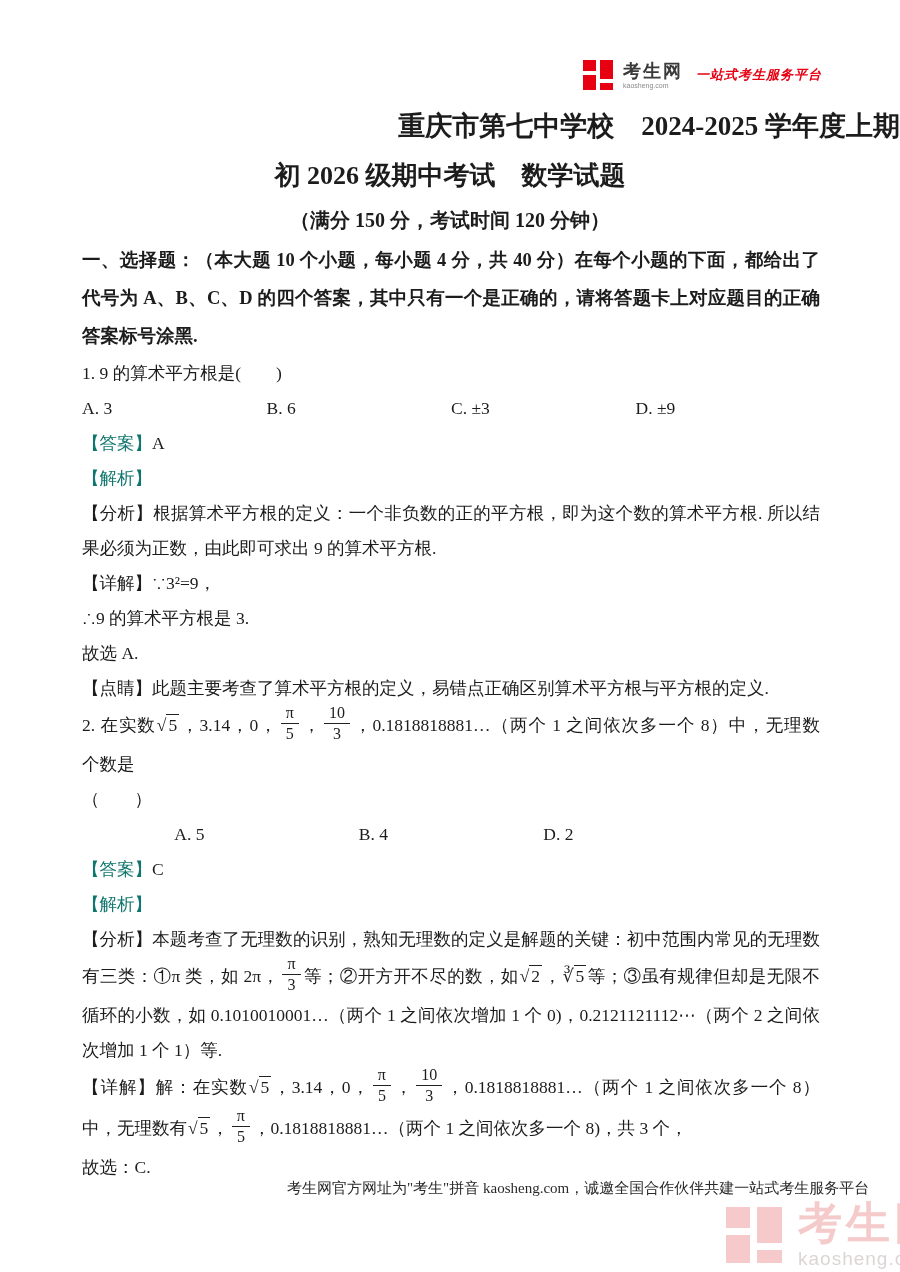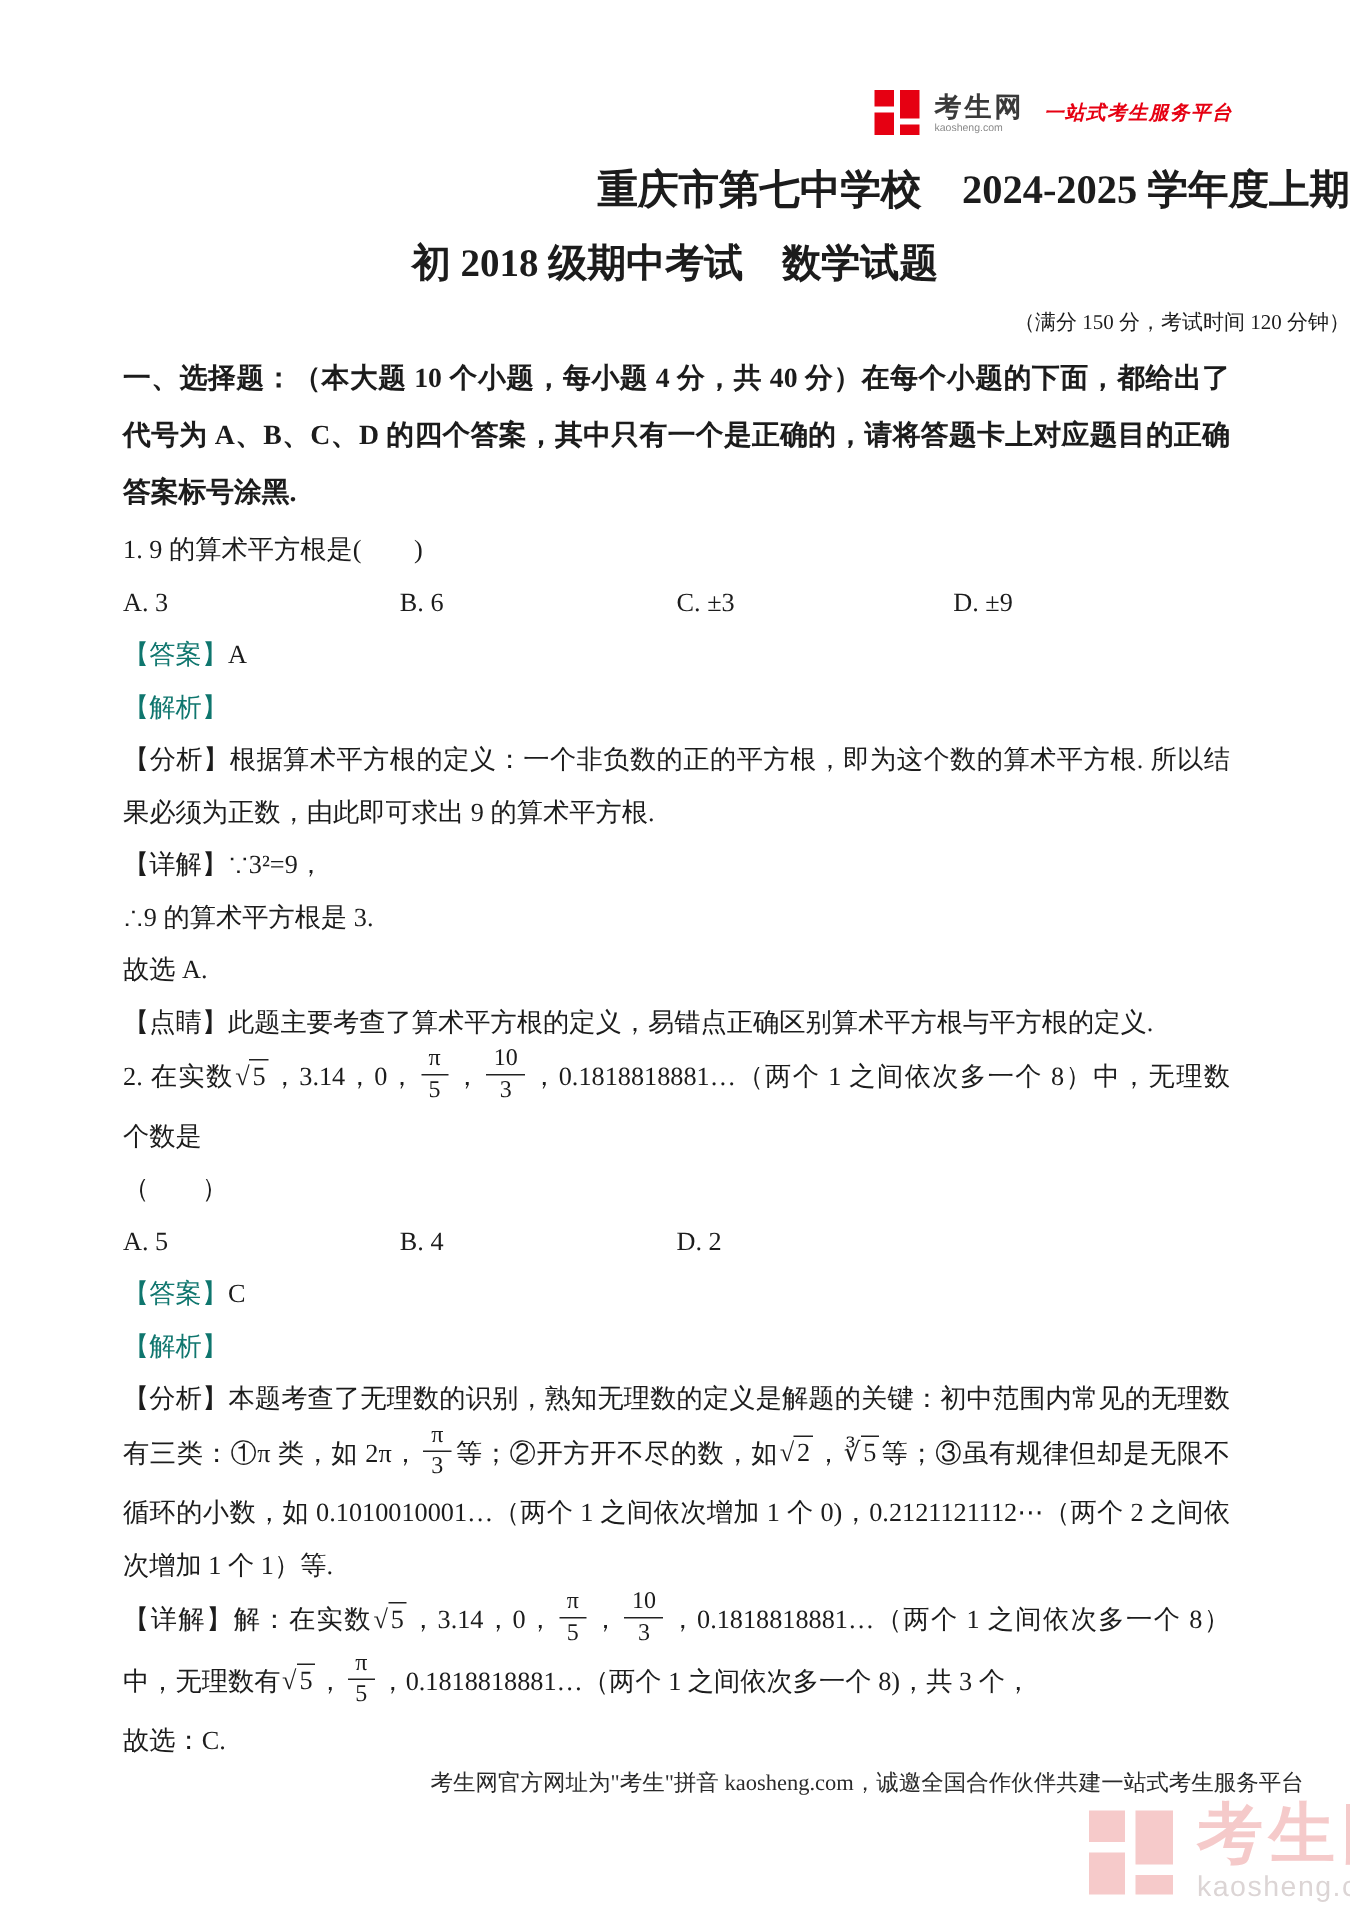--- a/index.html
+++ b/index.html
@@ -16,27 +16,27 @@
   .logo-mark .b4{left:17px;top:23px;width:13px;height:7px;}
   .logo-text{display:flex;flex-direction:column;line-height:1;}
   .logo-cn{font-size:18px;font-weight:bold;color:#3a3a3a;letter-spacing:2px;font-family:"Liberation Sans",sans-serif;}
   .logo-url{font-size:7px;color:#8a8a8a;margin-top:2px;font-family:"Liberation Sans",sans-serif;}
   .logo-tagline{font-size:13px;font-weight:bold;font-style:italic;color:#e60012;margin-left:6px;
                 font-family:"DejaVu Sans","Liberation Sans",sans-serif;letter-spacing:1px;}
 
   
   .title1{margin:112px 0 0;text-align:right;font-size:27px;font-weight:bold;line-height:1.1;}
   .title2{margin:20px 0 0;text-align:center;font-size:26px;font-weight:bold;line-height:1.1;}
-  .subtitle{margin:18px 0 0;text-align:right;font-size:14px;font-weight:normal;line-height:1.2;}
+  .subtitle{margin:18px 0 0;text-align:center;font-size:20px;font-weight:bold;line-height:1.2;}
 
   
   .content{margin:10px 80px 0 82px;}
   .section-heading{margin:0;font-size:18.5px;font-weight:bold;line-height:2.05;text-align:justify;}
   .para{margin:0;font-size:17.5px;line-height:2.0;text-align:justify;}
-  .options{display:flex;font-size:17.5px;line-height:2.0;}
+  .options{display:flex;font-size:17.5px;line-height:2.0;justify-content:center;}
   .options span{flex:0 0 25%;}
   .blue{color:#0f766e;}
 
   
   .frac{display:inline-block;vertical-align:middle;text-align:center;line-height:1.25;
         font-size:16px;margin:0 3px;transform:translateY(-3px);}
   .frac .num{display:block;padding:0 5px;border-bottom:1.5px solid #222;}
   .frac .den{display:block;padding:0 5px;}
   .sqrt,.cbrt{white-space:nowrap;margin:0 1px;}
   .sqrt::before{content:"√";}
@@ -69,21 +69,21 @@
         <i class="b4"></i>
     </div>
     <div class="logo-text">
       <span class="logo-cn">考生网</span>
       <span class="logo-url">kaosheng.com</span>
     </div>
     <span class="logo-tagline">一站式考生服务平台</span>
   </div>
 
   <h1 class="title1">重庆市第七中学校　2024-2025 学年度上期</h1>
-  <h1 class="title2">初 2018 级期中考试　数学试题</h1>
+  <h1 class="title2">初 2026 级期中考试　数学试题</h1>
   <div class="subtitle">（满分 150 分，考试时间 120 分钟）</div>
 
   <div class="content">
     <p class="section-heading">一、选择题：（本大题 10 个小题，每小题 4 分，共 40 分）在每个小题的下面，都给出了代号为 A、B、C、D 的四个答案，其中只有一个是正确的，请将答题卡上对应题目的正确答案标号涂黑.</p>
 
     <p class="para">1. 9 的算术平方根是(　　)</p>
     <div class="options">
       <span>A. 3</span>
       <span>B. 6</span>
       <span>C. ±3</span>

